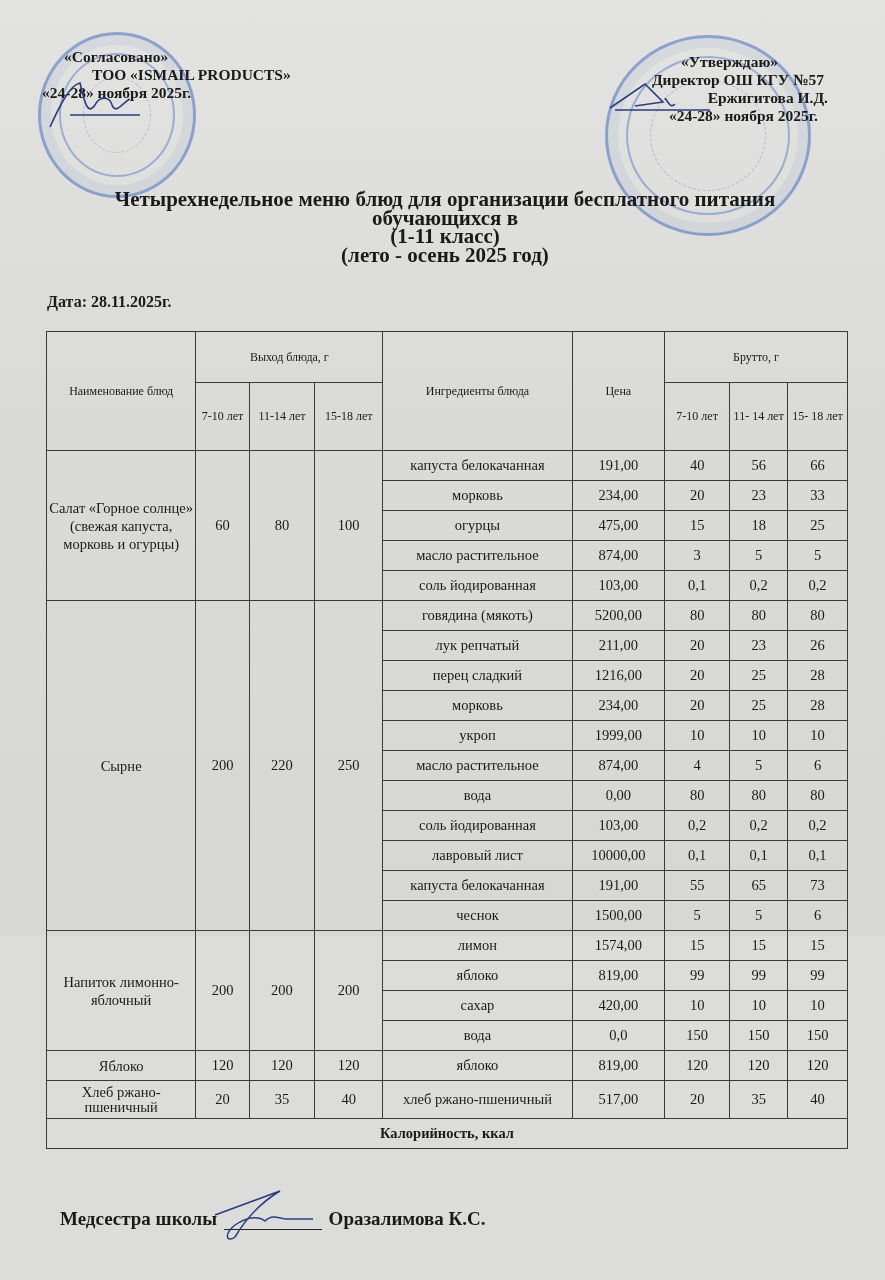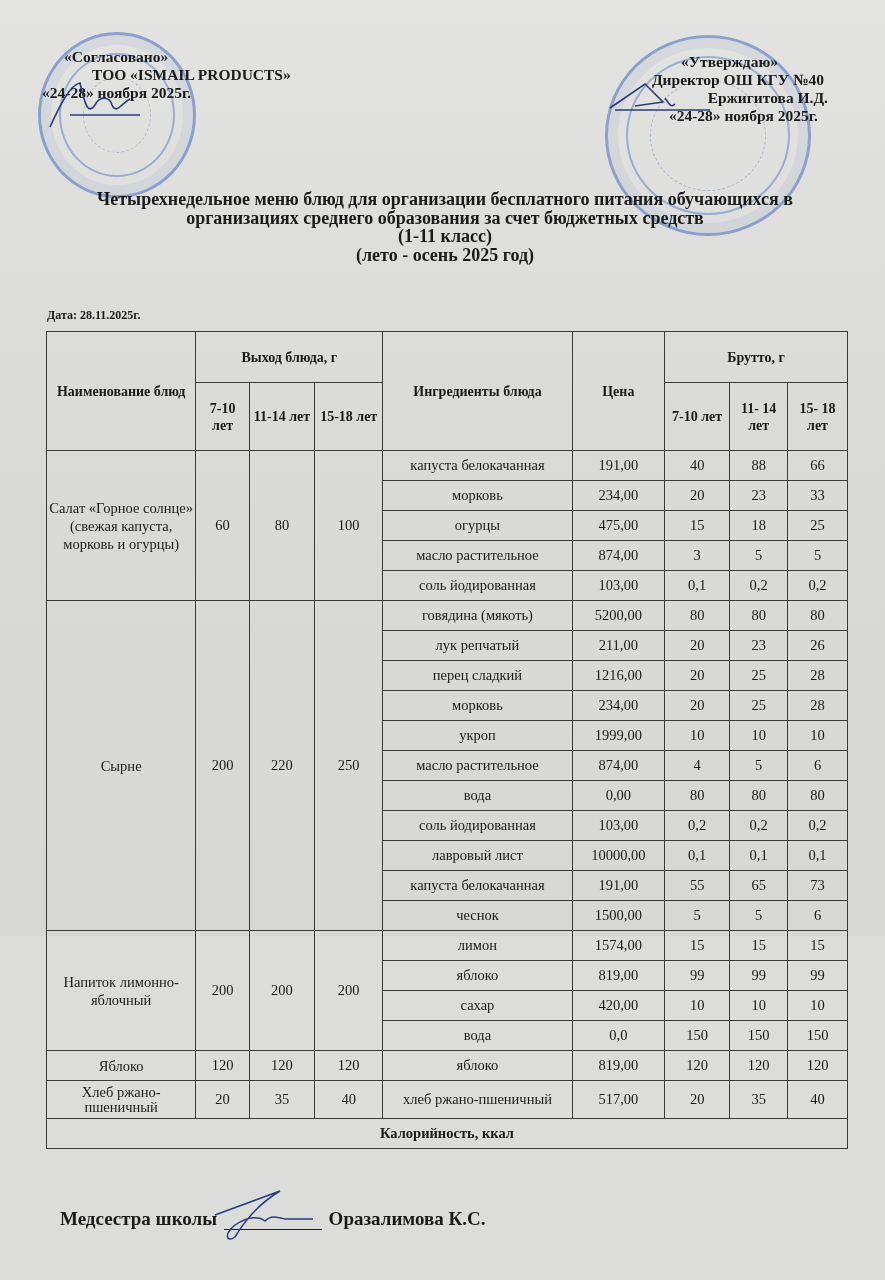--- a/index.html
+++ b/index.html
@@ -8,25 +8,25 @@
   .stamp{position:absolute;border-radius:50%;border:3px solid rgba(70,110,190,.55);box-shadow:inset 0 0 0 10px rgba(70,110,190,.08),inset 0 0 0 22px rgba(70,110,190,.0);}
   .stamp::before{content:"";position:absolute;inset:18px;border-radius:50%;border:2px solid rgba(70,110,190,.45);}
   .stamp::after{content:"";position:absolute;inset:42px;border-radius:50%;border:1.5px dashed rgba(70,110,190,.35);}
   .stamp-left{left:38px;top:32px;width:152px;height:160px;}
   .stamp-right{left:605px;top:35px;width:200px;height:195px;}
   .sig{position:absolute;pointer-events:none;}
   .approve{position:absolute;font-weight:bold;font-size:15.5px;line-height:18px;}
   .approve div{white-space:nowrap;}
   .left-block{left:42px;top:48px;}
   .right-block{left:598px;top:53px;text-align:right;width:230px;}
-  .title{position:absolute;left:60px;top:190px;width:770px;text-align:center;font-weight:bold;font-size:18px;line-height:18.5px;}
-  .date{position:absolute;left:47px;top:308px;font-weight:bold;font-size:12px;}
+  .title{position:absolute;left:60px;top:190px;width:770px;text-align:center;font-weight:bold;font-size:21px;line-height:18.5px;}
+  .date{position:absolute;left:47px;top:293px;font-weight:bold;font-size:16px;}
   table.menu{position:absolute;left:46px;top:331px;width:802px;border-collapse:collapse;font-size:14.5px;}
   table.menu td, table.menu th{border:1px solid #3a3a3a;text-align:center;vertical-align:middle;padding:0 2px;}
-  table.menu th{font-weight:bold;font-size:14px;line-height:17px;}
+  table.menu th{font-weight:normal;font-size:12px;line-height:17px;}
   table.menu td{height:29px;line-height:15px;}
   .dish{line-height:18px !important;}
   .kcal td{text-align:left;font-weight:bold;padding-left:6px;height:26px;margin-top:28px;}
   .nurse{position:absolute;left:60px;top:1208px;font-weight:bold;font-size:19px;}
   .nurse .line{display:inline-block;width:98px;border-bottom:1px solid #222;margin:0 2px;vertical-align:bottom;}
 </style>
 </head>
 <body>
 
 <div class="page">
@@ -35,35 +35,34 @@
   <div class="stamp stamp-right"></div>
 
   <div class="approve left-block">
     <div style="padding-left:22px">«Согласовано»</div>
     <div style="padding-left:50px">ТОО «ISMAIL PRODUCTS»</div>
     <div>«24-28» ноября 2025г.</div>
   </div>
 
   <div class="approve right-block">
     <div style="padding-right:50px">«Утверждаю»</div>
-    <div style="padding-right:4px">Директор ОШ КГУ №40</div>
+    <div style="padding-right:4px">Директор ОШ КГУ №57</div>
     <div>Ержигитова И.Д.</div>
     <div style="padding-right:10px">«24-28» ноября 2025г.</div>
   </div>
 
   <svg class="sig" style="left:40px;top:75px" width="110" height="60">
     <path d="M10 52 C20 30 30 10 40 8 C45 30 48 40 55 30 C60 20 70 22 72 30 C76 40 82 28 90 24 M30 40 L100 40" stroke="#2a3d80" stroke-width="1.6" fill="none"></path>
   </svg>
   <svg class="sig" style="left:605px;top:78px" width="110" height="40">
     <path d="M5 30 L40 6 L58 24 L30 28 M60 20 C64 26 66 30 70 26 M10 32 L105 32" stroke="#2a3d80" stroke-width="1.6" fill="none"></path>
   </svg>
 
   <div class="title">
     <div>Четырехнедельное меню блюд для организации бесплатного питания обучающихся в</div>
-    <div>организациях среднего образования за счет бюджетных средств</div>
     <div>(1-11 класс)</div>
     <div>(лето - осень 2025 год)</div>
   </div>
 
   <div class="date">Дата: 28.11.2025г.</div>
 
   <table class="menu">
     <colgroup>
       <col style="width:142px">
         <col style="width:51px">
@@ -95,21 +94,21 @@
     <tbody>
 
       <tr>
         <td rowspan="5" class="dish">Салат «Горное солнце» (свежая капуста, морковь и огурцы)</td>
         <td rowspan="5">60</td>
         <td rowspan="5">80</td>
         <td rowspan="5">100</td>
         <td>капуста белокачанная</td>
         <td>191,00</td>
         <td>40</td>
-        <td>88</td>
+        <td>56</td>
         <td>66</td>
       </tr>
       <tr>
         <td>морковь</td>
         <td>234,00</td>
         <td>20</td>
         <td>23</td>
         <td>33</td>
       </tr>
       <tr>

